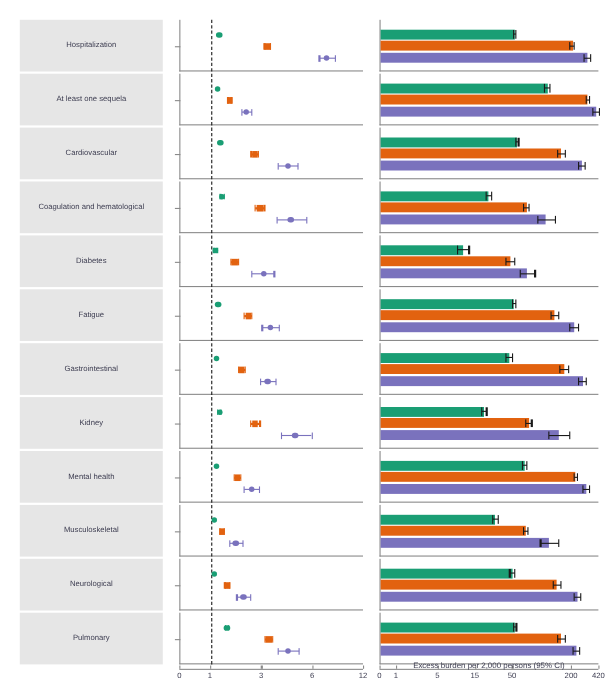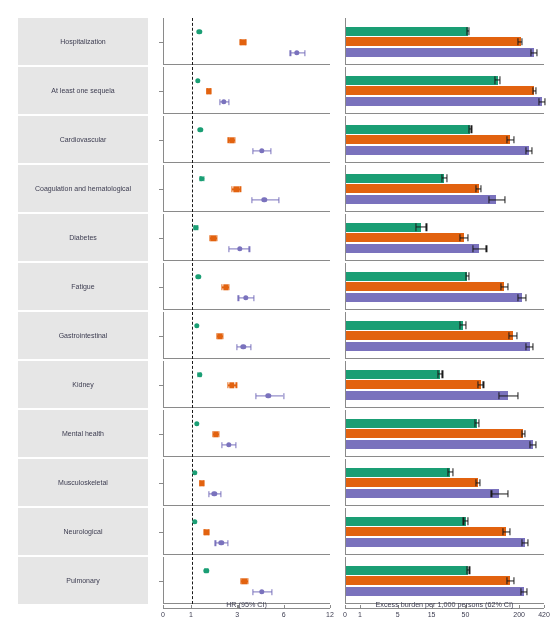--- a/index.html
+++ b/index.html
@@ -451,15 +451,14 @@
       <div class="atick" style="left: 431.565px; top: 604.6px;"></div>
       <div class="alab" style="left: 431.565px; top: 611px;">15</div>
       <div class="atick" style="left: 465.395px; top: 604.6px;"></div>
       <div class="alab" style="left: 465.395px; top: 611px;">50</div>
       <div class="atick" style="left: 519.125px; top: 604.6px;"></div>
       <div class="alab" style="left: 519.125px; top: 611px;">200</div>
       <div class="atick" style="left: 544px; top: 604.6px;"></div>
       <div class="alab" style="left: 544px; top: 611px;">420</div>
     </div>
 
-  <div class="axtitle" style="left:163px;top:600px;width:167px;">HR (95% CI)</div>
-  <div class="axtitle" style="left:345px;top:600px;width:199px;">Excess burden per 1,000 persons (62% CI)</div>
+  <div class="axtitle" style="left:345px;top:600px;width:199px;">Excess burden per 2,000 persons (95% CI)</div>
 </div>
 
 </body></html>

